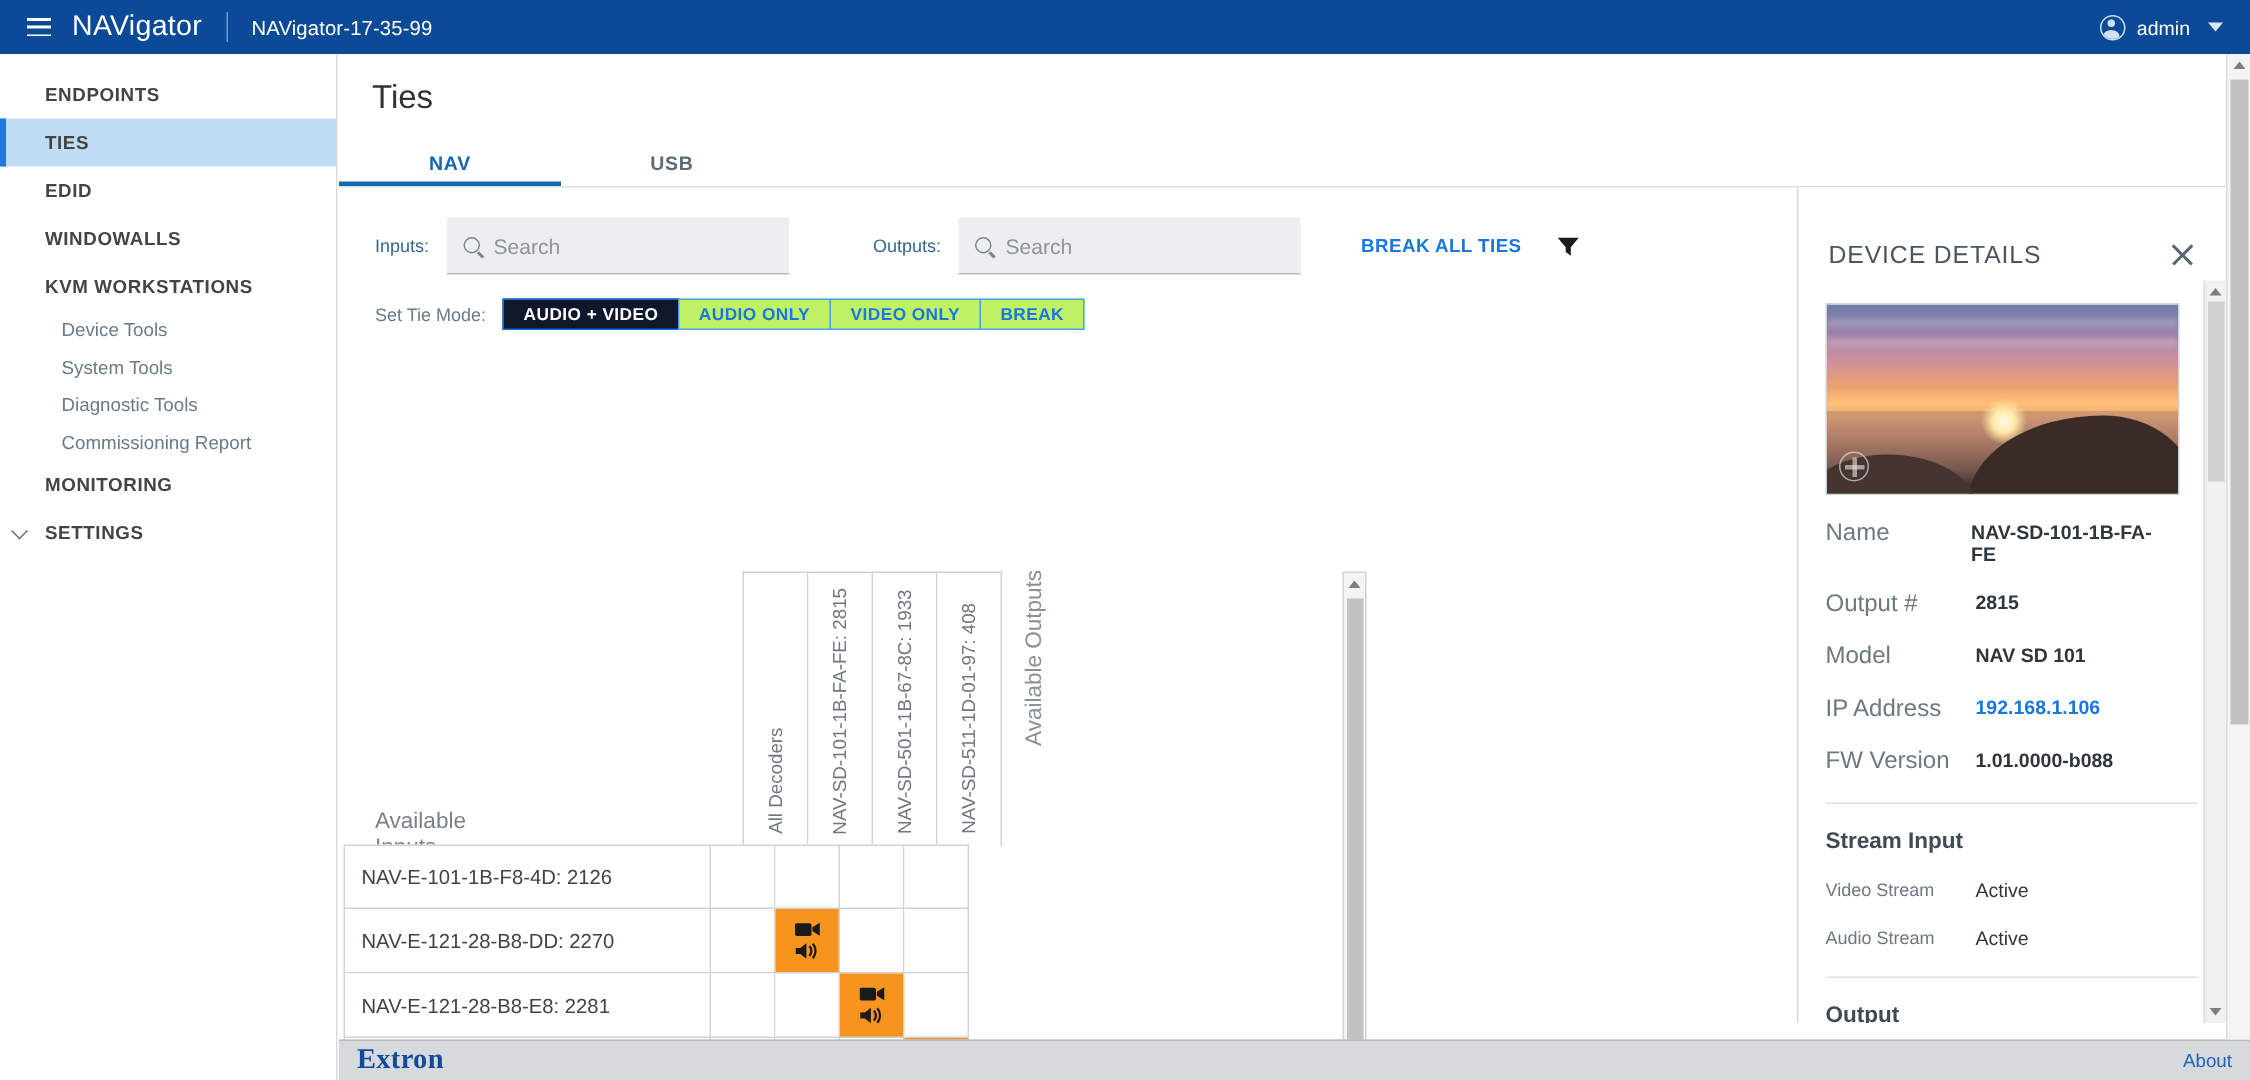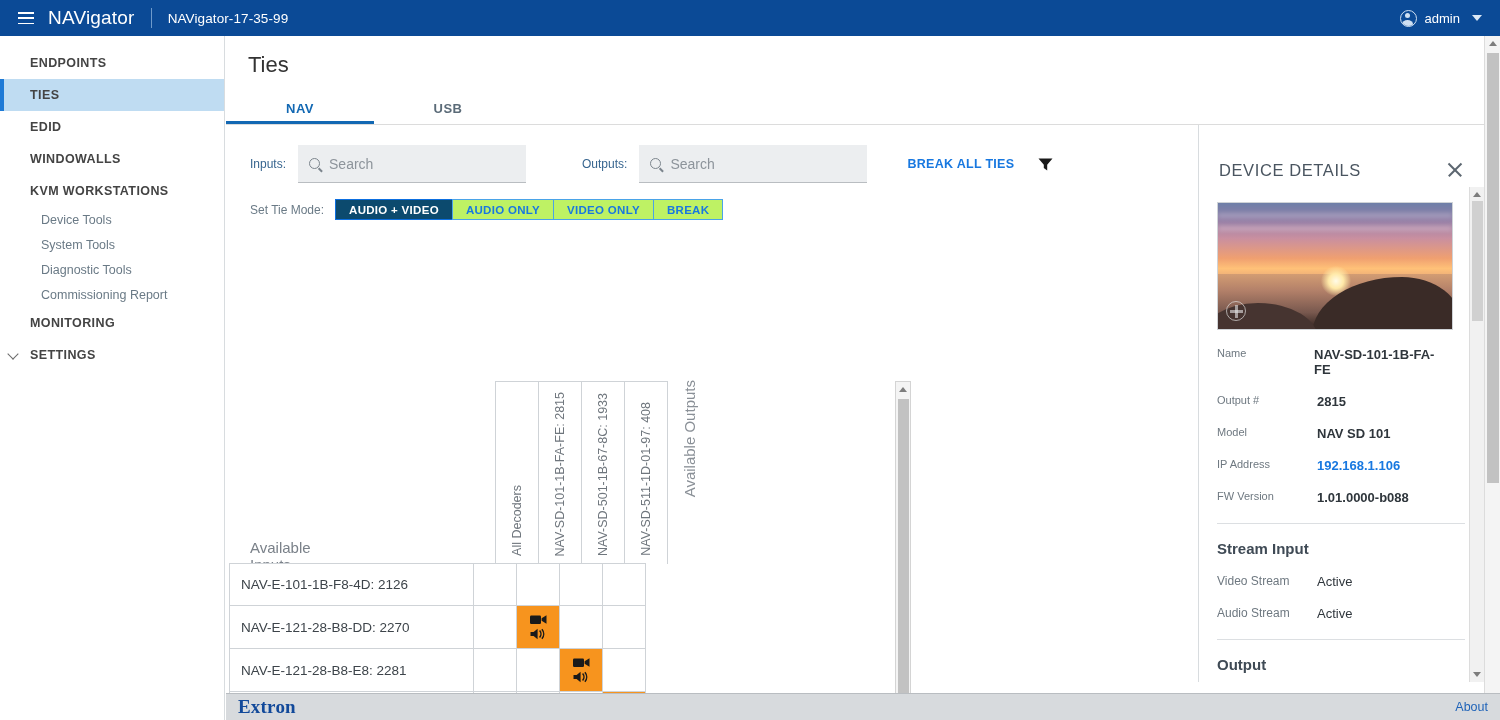--- a/index.html
+++ b/index.html
@@ -107,21 +107,21 @@
 
   .tiemode-row { display: flex; align-items: center; padding-left: 24px; margin-top: 16px; }
   .tm-label { font-size: 12px; color: #6a7a86; margin-right: 11px; }
   .tm-group { display: flex; }
   .tm-btn {
     height: 21px; line-height: 20px; padding: 0 13px; font-size: 11.5px; font-weight: bold;
     letter-spacing: .3px; border: 1px solid #4aa3e8; color: #1878e0; background: #bef264;
     margin-left: -1px; cursor: pointer; white-space: nowrap;
   }
   .tm-btn:first-child { margin-left: 0; }
-  .tm-btn.active { background: #0c4a6e; color: #fff; border-color: #0d6fe0; }
+  .tm-btn.active { background: #0f172a; color: #fff; border-color: #0d6fe0; }
 
   
   .matrix-wrap { position: absolute; left: 0; top: 150px; }
   .avail-out {
     position: absolute; left: 455px; top: 105px;
     font-size: 15px; color: #8a9097; writing-mode: vertical-rl; transform: rotate(180deg);
     white-space: nowrap;
   }
   .avail-in {
     position: absolute; left: 24px; top: 264px; font-size: 15px; color: #7a8189;
@@ -204,21 +204,21 @@
     background: rgba(255,255,255,.22); filter: blur(2px); }
   .pv-cloud.b { top: 18%; background: rgba(255,225,235,.3); }
   .pv-badge { position:absolute; left:8px; bottom:8px; width:20px; height:20px; border-radius:50%;
     border:1.4px solid rgba(230,230,230,.65); }
   .pv-badge::before{content:"";position:absolute;left:7.5px;top:3px;width:3px;height:13px;
     background:rgba(230,230,230,.6);transform:rotate(0deg);}
   .pv-badge::after{content:"";position:absolute;left:2.5px;top:7.5px;width:13px;height:3px;
     background:rgba(230,230,230,.6);}
 
   .kv { display: flex; margin-top: 17px; }
-  .kv .k { width: 100px; font-size: 11px; color: #6e7880; }
+  .kv .k { width: 100px; font-size: 16px; color: #6e7880; }
   .kv .v { font-size: 13px; color: #2f363c; font-weight: bold; }
   .kv .v.link { color: #1878e0; font-weight: bold; }
   .hr { height: 1px; background: #dcdfe2; margin: 18px 0 0 0; width: 248px; }
   .sec-title { font-size: 15px; color: #3f4a55; font-weight: bold; margin-top: 16px; }
   .kv.sm .k { font-size: 12px; }
   .kv.sm .v { font-weight: normal; font-size: 13px; color: #2f363c; }
 
   
   .pscroll {
     position: absolute; right: 0px; top: 62px; width: 15px; height: 495px;

